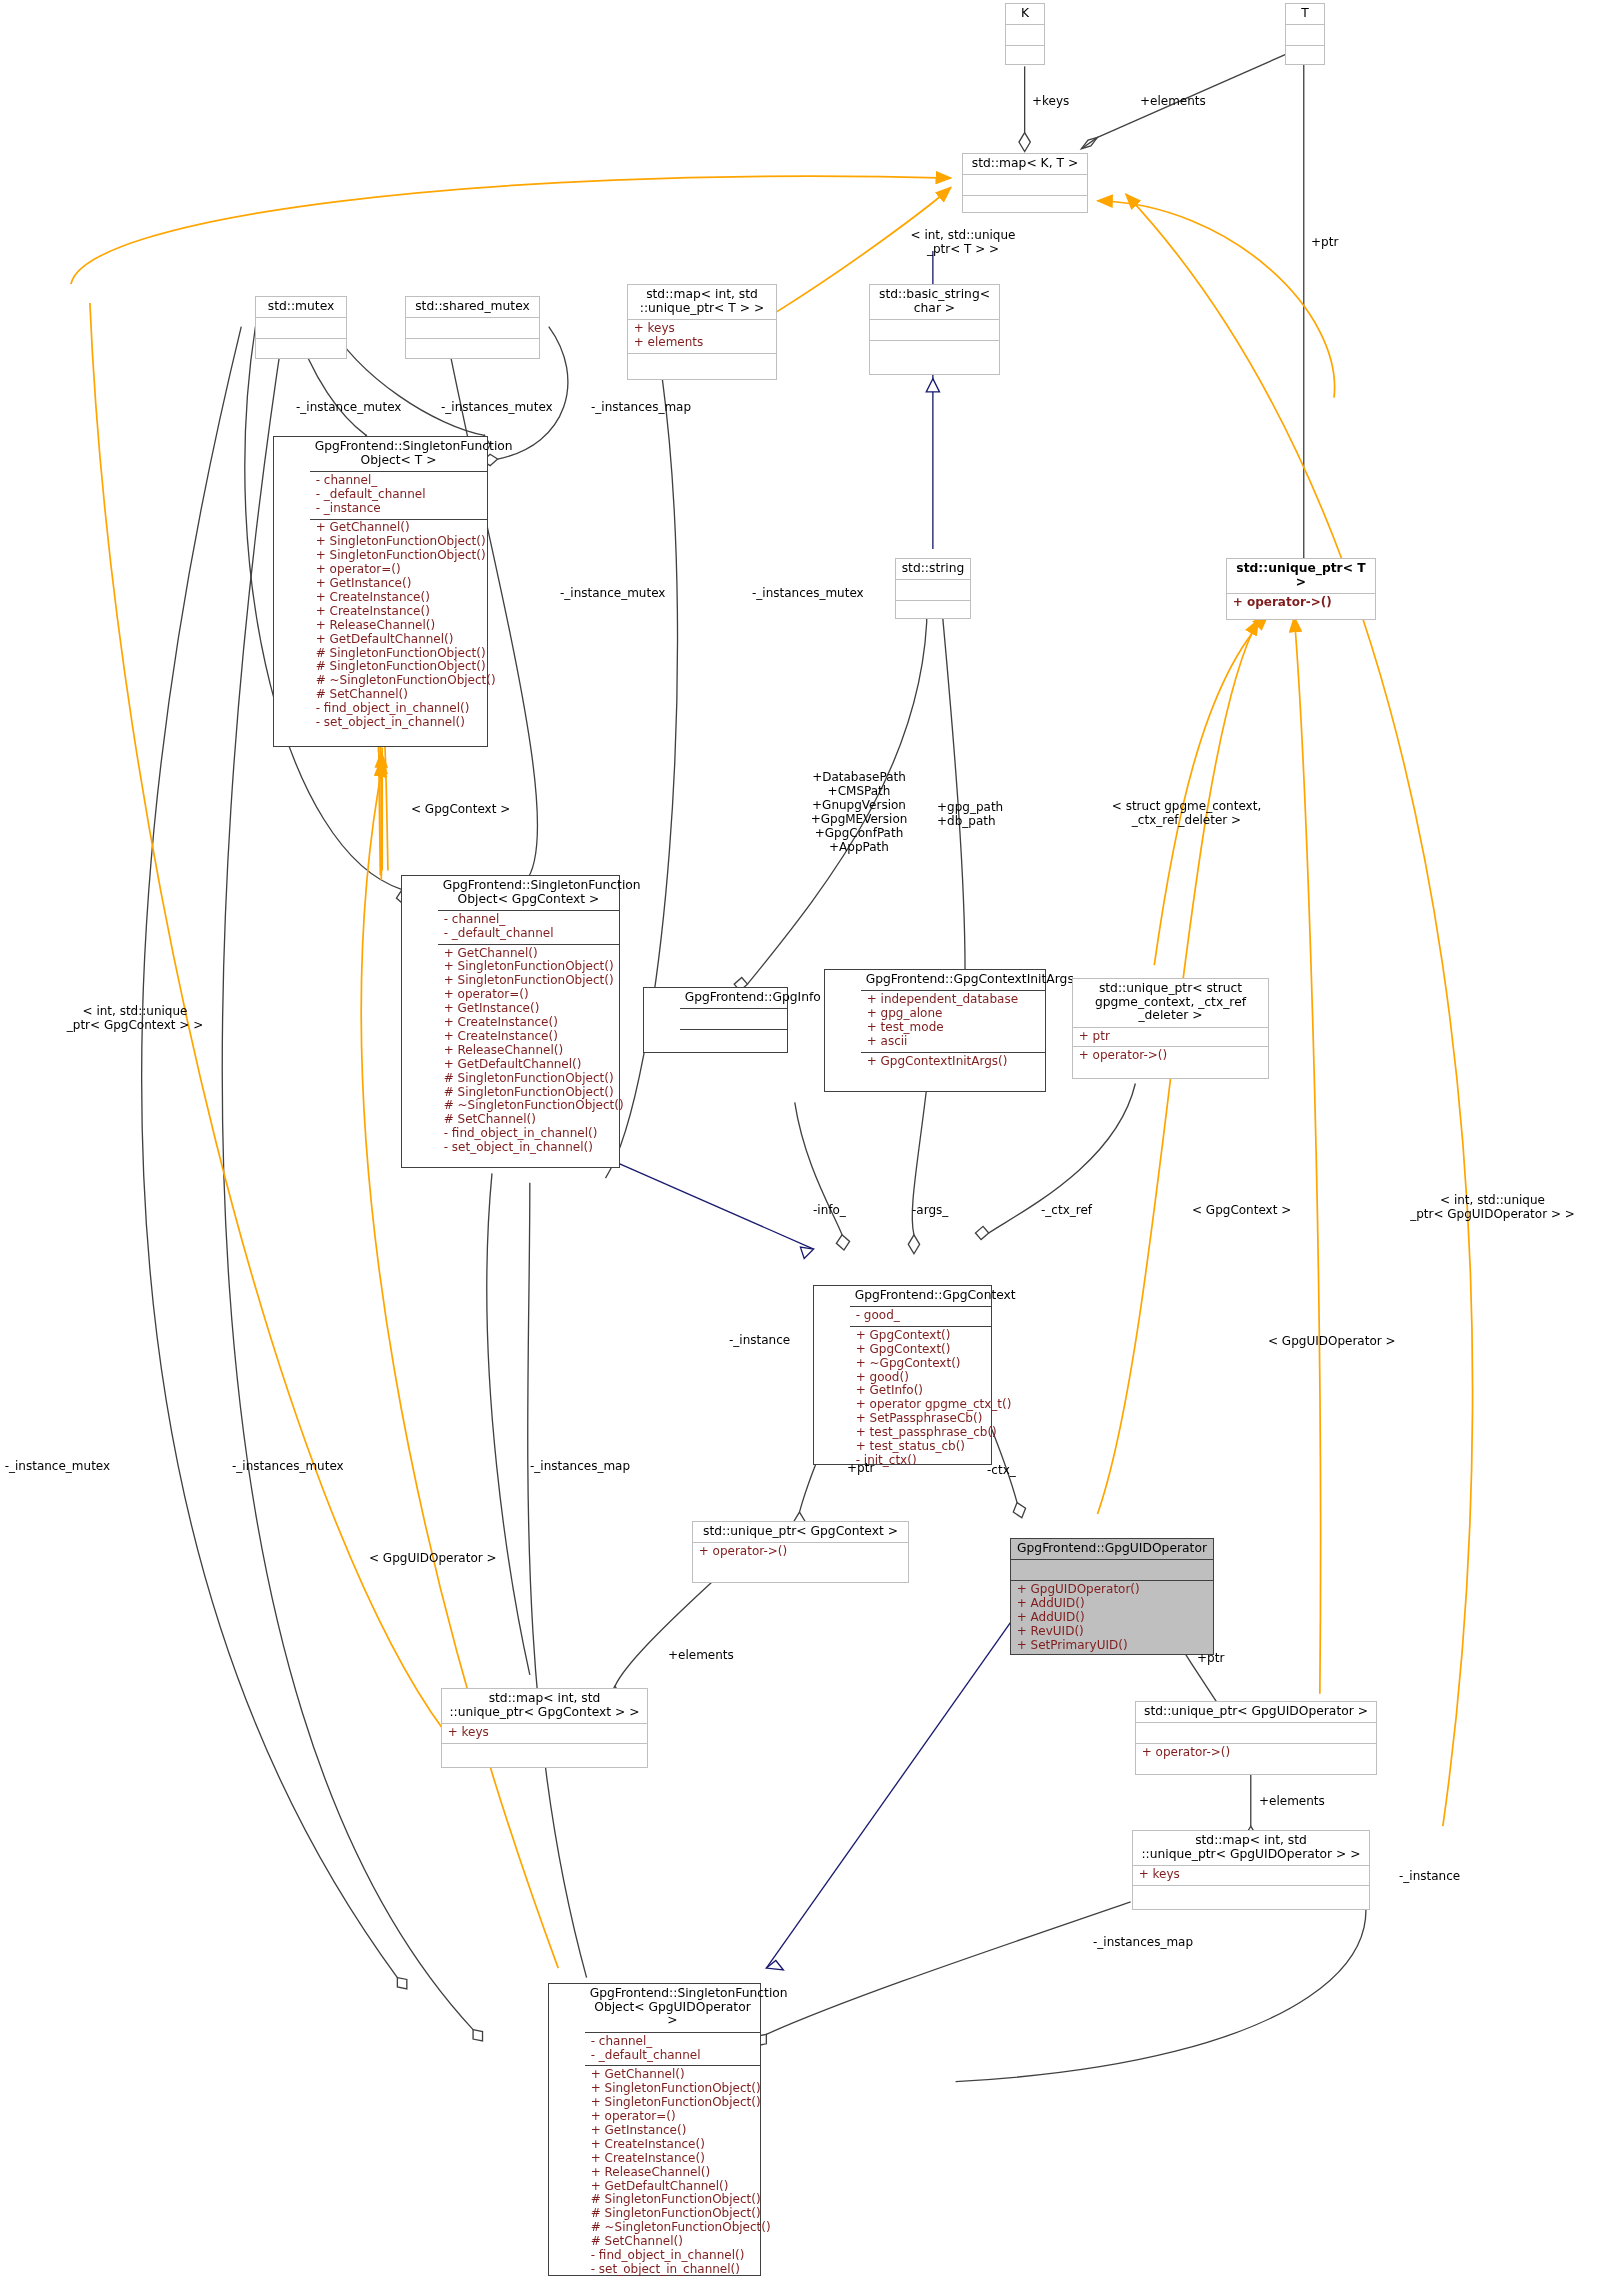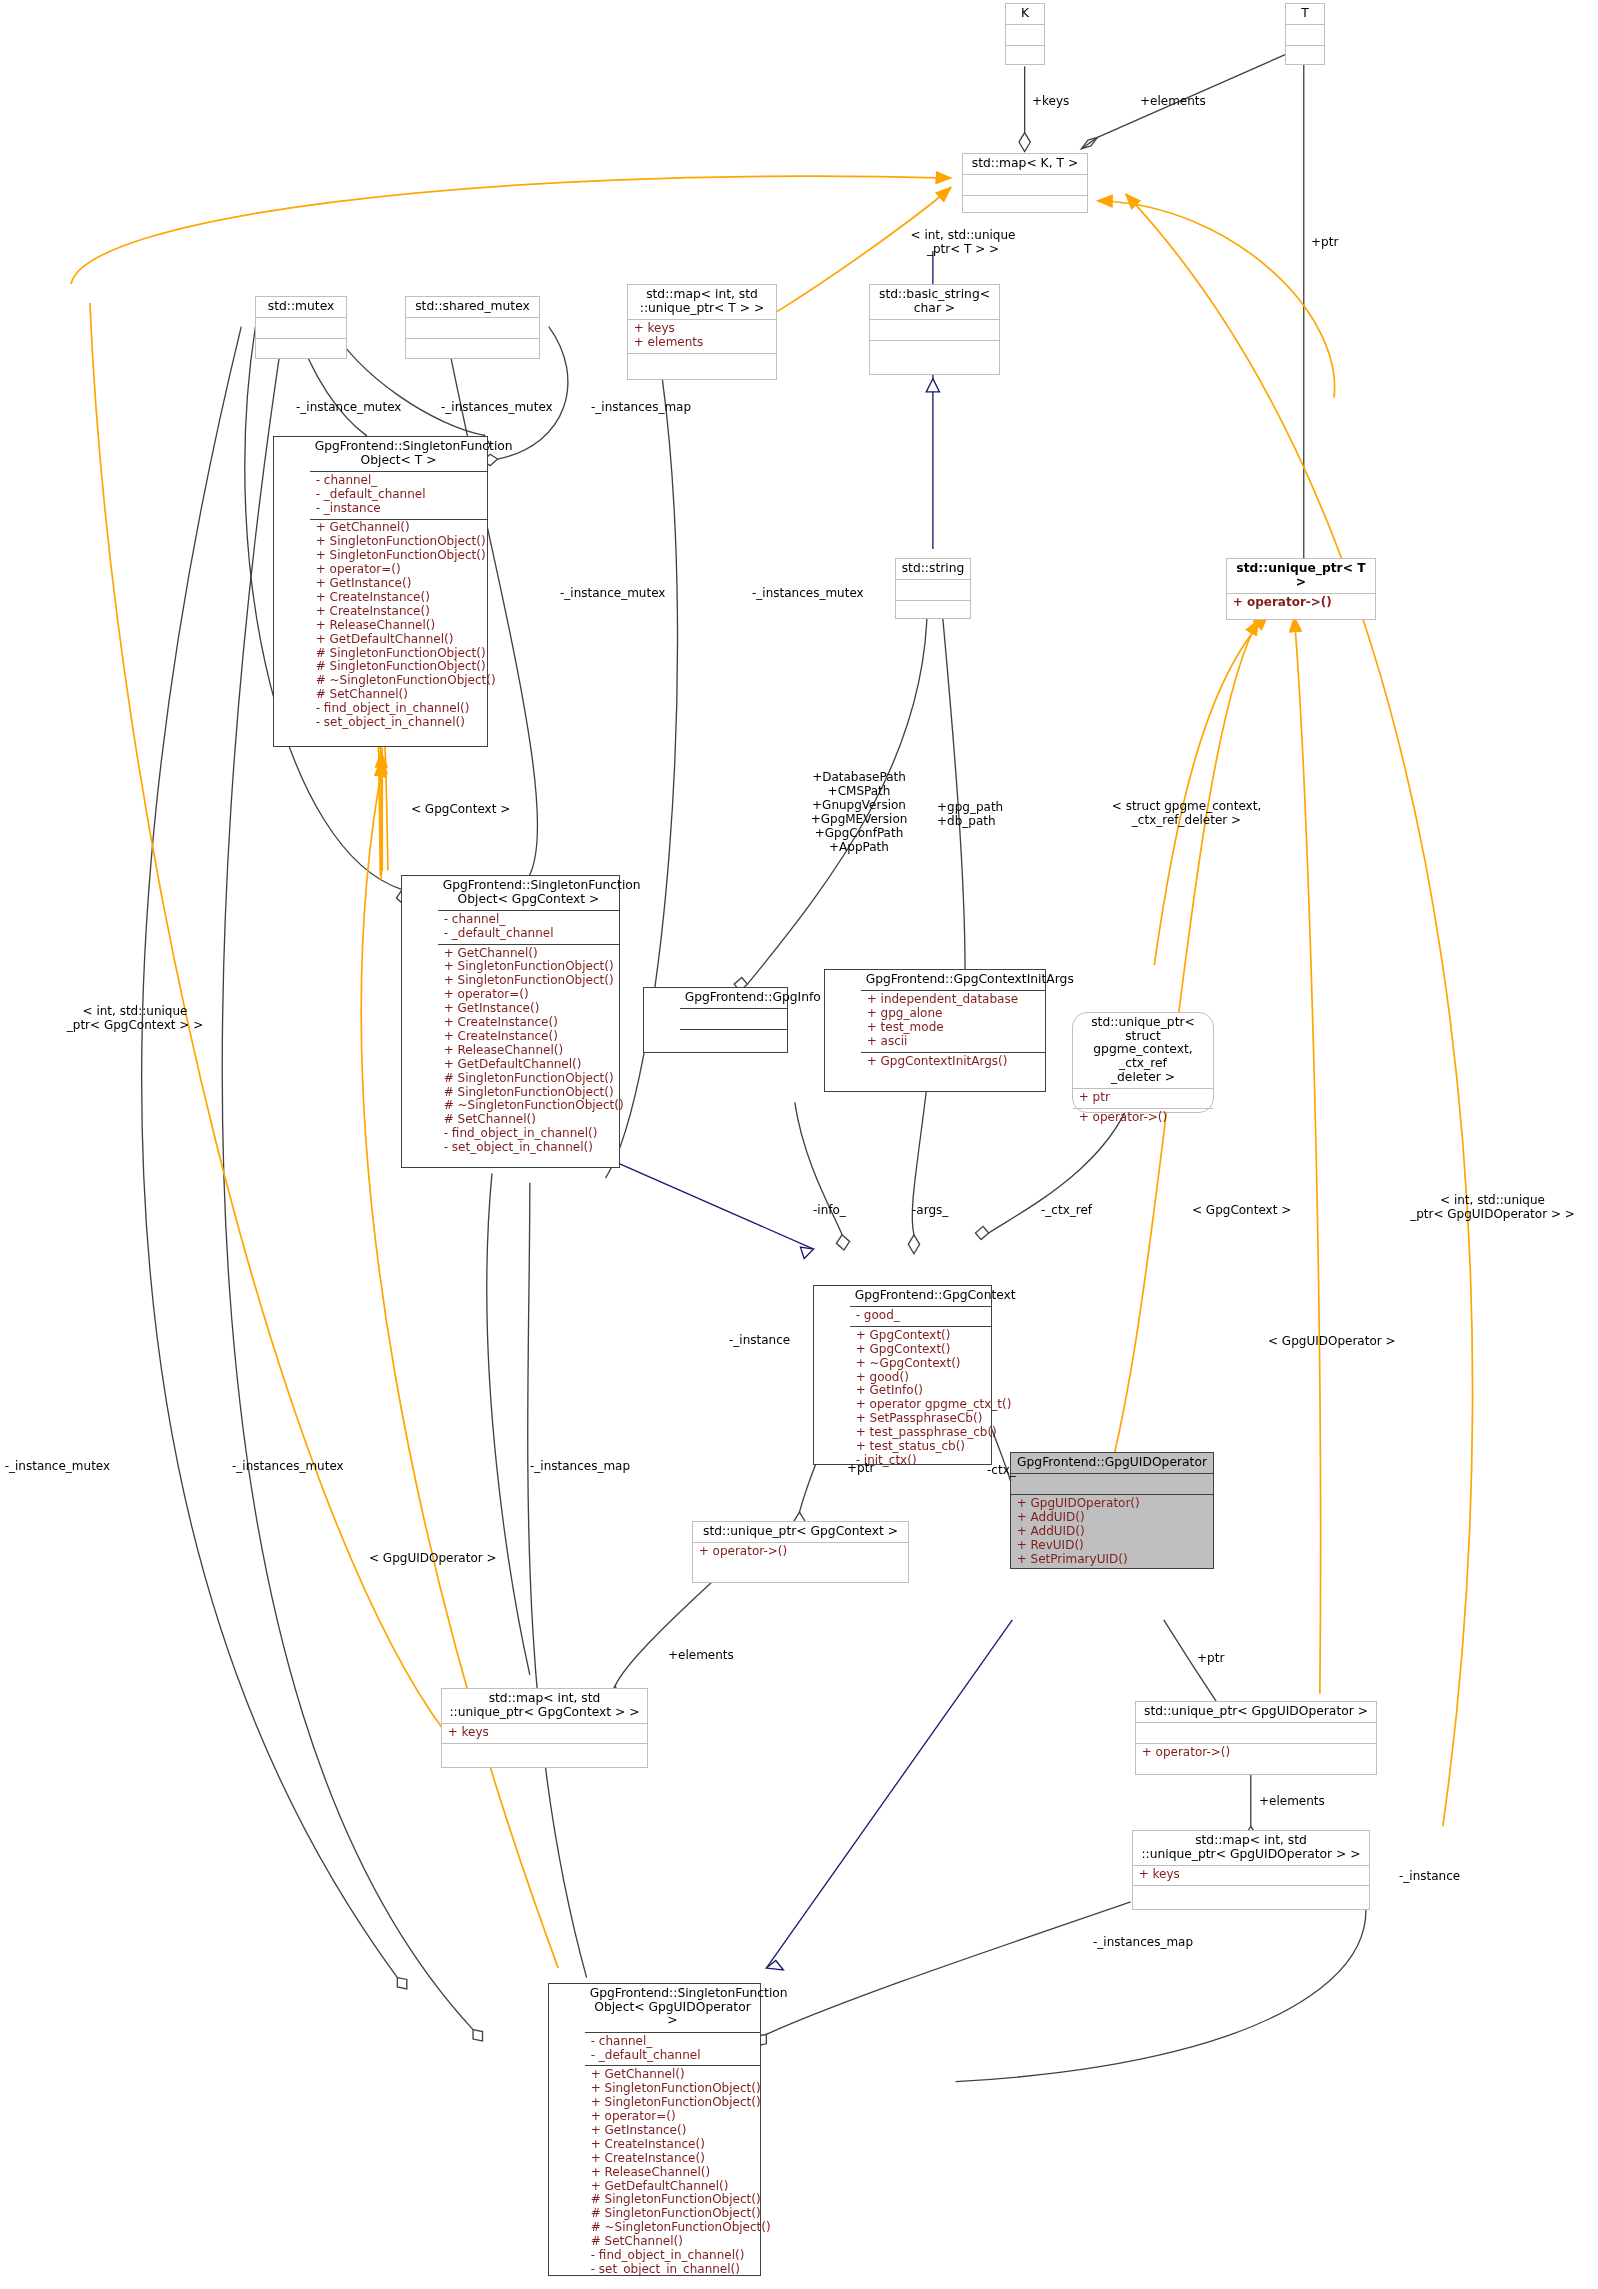--- a/index.html
+++ b/index.html
@@ -301,21 +301,21 @@
       <div>+ gpg_alone</div>
       <div>+ test_mode</div>
       <div>+ ascii</div>
     </div>
     <div class="sep"></div>
     <div class="ops">
       <div>+ GpgContextInitArgs()</div>
     </div>
   </div>
 
-  <div class="node" style="left:1072px;top:1012px;width:142px;height:101px;border-radius:15px;">
+  <div class="node" style="left:1072px;top:978px;width:197px;height:101px;">
     <div class="title">std::unique_ptr&lt; struct
 gpgme_context, _ctx_ref
 _deleter &gt;</div>
     <div class="sep"></div>
     <div class="attrs">
       <div>+ ptr</div>
     </div>
     <div class="sep"></div>
     <div class="ops">
       <div>+ operator-&gt;()</div>
@@ -344,21 +344,21 @@
   </div>
 
   <div class="node" style="left:692px;top:1521px;width:217px;height:62px;">
     <div class="title">std::unique_ptr&lt; GpgContext &gt;</div>
     <div class="sep"></div>
     <div class="ops">
       <div>+ operator-&gt;()</div>
     </div>
   </div>
 
-  <div class="node sel" style="left:1010px;top:1452px;width:204px;height:117px;">
+  <div class="node sel" style="left:1010px;top:1538px;width:204px;height:117px;">
     <div class="title">GpgFrontend::GpgUIDOperator</div>
     <div class="sep"></div>
       <div class="attrs empty"></div>
     <div class="sep"></div>
     <div class="ops">
       <div>+ GpgUIDOperator()</div>
       <div>+ AddUID()</div>
       <div>+ AddUID()</div>
       <div>+ RevUID()</div>
       <div>+ SetPrimaryUID()</div>

